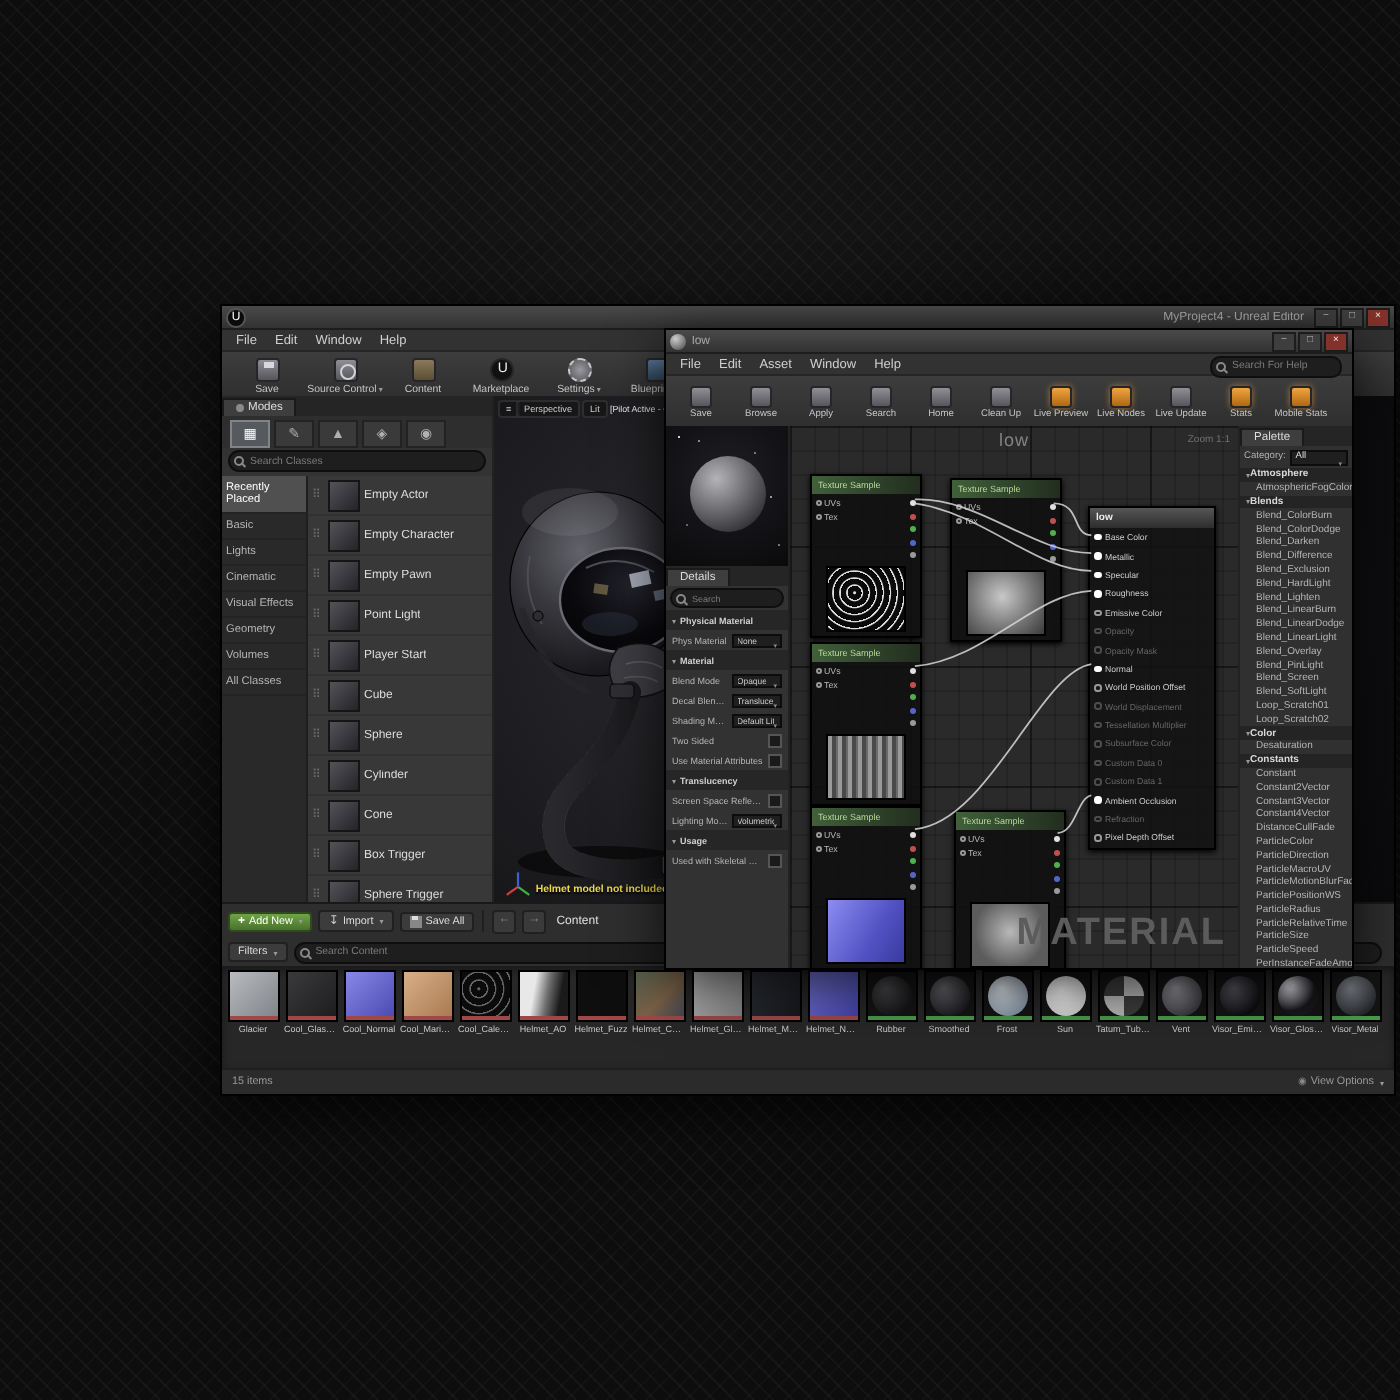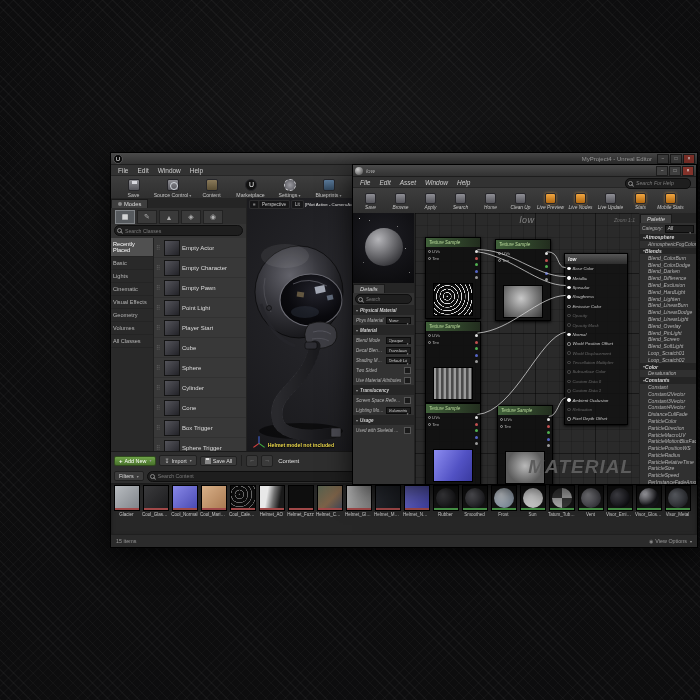--- a/index.html
+++ b/index.html
@@ -5,21 +5,21 @@
   html,body{margin:0;padding:0;width:700px;height:700px;overflow:hidden;
     font-family:"Liberation Sans","DejaVu Sans",sans-serif;}
   #desktop{position:absolute;inset:0;background-color:#0d0d0e;
     background-image:
       repeating-linear-gradient(45deg, rgba(255,255,255,0.035) 0 1px, transparent 1px 7px),
       repeating-linear-gradient(-45deg, rgba(255,255,255,0.02) 0 1px, transparent 1px 7px),
       radial-gradient(circle at 50% 30%, rgba(255,255,255,0.04), transparent 60%);}
   .window{position:absolute;background:#2f2f2f;border:1px solid #000;
     box-shadow:0 8px 26px rgba(0,0,0,0.75);box-sizing:border-box;}
   #main-window{left:110px;top:152px;width:588px;height:396px;z-index:1;}
-  #material-window{left:352px;top:164px;width:345px;height:321px;z-index:2;font-style:italic;}
+  #material-window{left:332px;top:164px;width:345px;height:321px;z-index:2;}
 
   
   .titlebar{height:11px;display:flex;align-items:center;gap:3px;padding:0 2px;
     background:linear-gradient(#4a4a4a,#323232);border-bottom:1px solid #1d1d1d;}
   .tb-spring{flex:1;}
   .win-title{font-size:6px;color:#aaa;white-space:nowrap;overflow:hidden;max-width:120px;}
   .winbtns{display:flex;gap:1px;margin-left:2px;}
   .winbtn{width:10px;height:8px;background:#3e3e3e;border:1px solid #1c1c1c;color:#bbb;
     font-size:5px;line-height:7px;text-align:center;}
   .winbtn.close{background:#83322a;color:#eee;}

